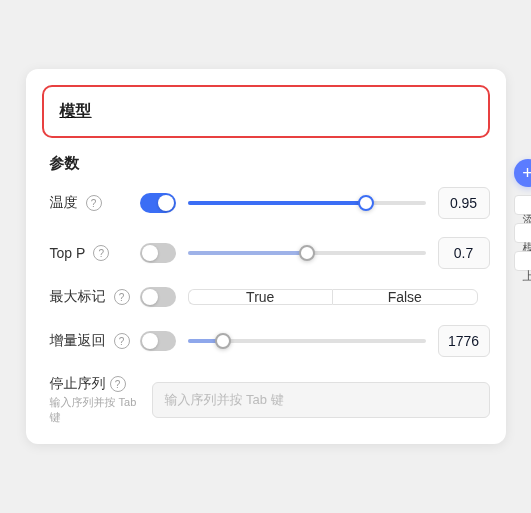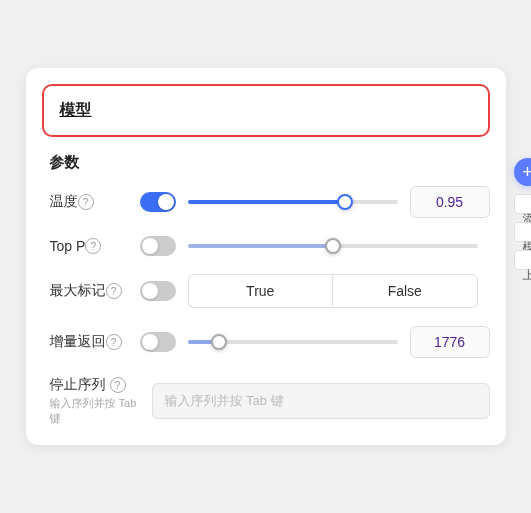--- a/index.html
+++ b/index.html
@@ -95,21 +95,21 @@
       gap: 0;
     }
 
     .param-name {
       font-size: 14px;
       color: #333;
       width: 90px;
       flex-shrink: 0;
       display: flex;
       align-items: center;
-      gap: 0;
+      gap: 8px;
     }
 
     .help-icon {
       width: 16px;
       height: 16px;
       border: 1.5px solid #aaa;
       border-radius: 50%;
       display: inline-flex;
       align-items: center;
       justify-content: center;
@@ -188,44 +188,44 @@
       border: 2px solid #3b6ef5;
       box-shadow: 0 1px 4px rgba(0,0,0,0.2);
       cursor: pointer;
     }
 
     .slider-thumb.gray {
       border-color: #aaa;
     }
 
     .value-box {
-      width: 80px;
+      width: 52px;
       height: 32px;
       border: 1.5px solid #e0e0e0;
       border-radius: 6px;
       display: flex;
       align-items: center;
       justify-content: center;
       font-size: 14px;
-      color: #4c1d95;
+      color: #0f172a;
       flex-shrink: 0;
       background: #fafafa;
     }
 
     
     .bool-buttons {
       flex: 1;
       display: flex;
       margin: 0 12px;
       gap: 0;
     }
 
     .bool-btn {
       flex: 1;
-      height: 34px;
+      height: 16px;
       border: 1.5px solid #e0e0e0;
       background: white;
       font-size: 14px;
       color: #333;
       cursor: pointer;
       display: flex;
       align-items: center;
       justify-content: center;
     }
 
@@ -353,20 +353,21 @@
         <div class="toggle-track off">
           <div class="toggle-thumb"></div>
         </div>
       </div>
       <div class="slider-container">
         <div class="slider-track">
           <div class="slider-fill" style="width:50%; background:#3b6ef5; opacity:0.4"></div>
           <div class="slider-thumb gray" style="left:50%"></div>
         </div>
       </div>
+      <div class="value-box">0.7</div>
     </div>
 
     <div class="param-row">
       <div class="param-name">
         <span>最大标记</span>
         <span class="help-icon">?</span>
       </div>
       <div class="toggle">
         <div class="toggle-track off">
           <div class="toggle-thumb"></div>

